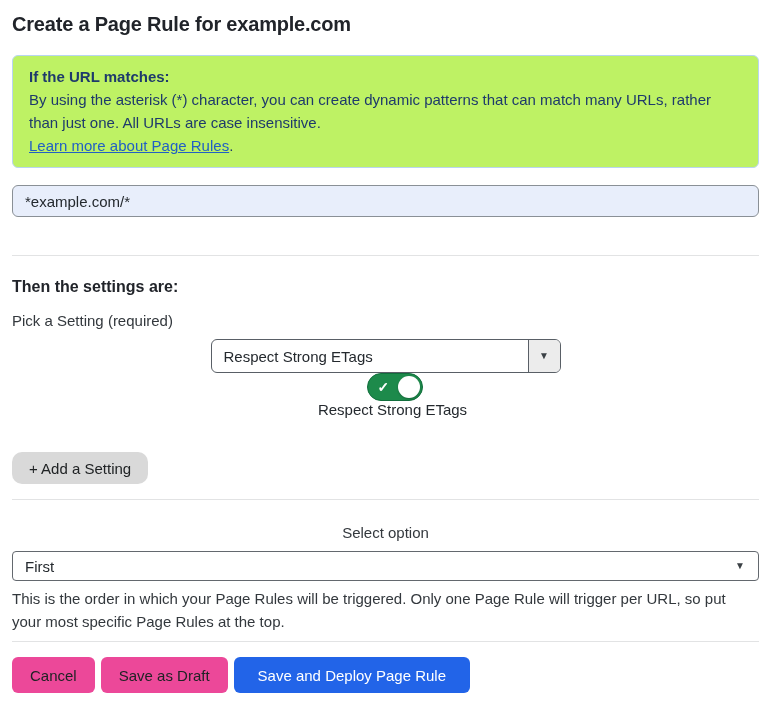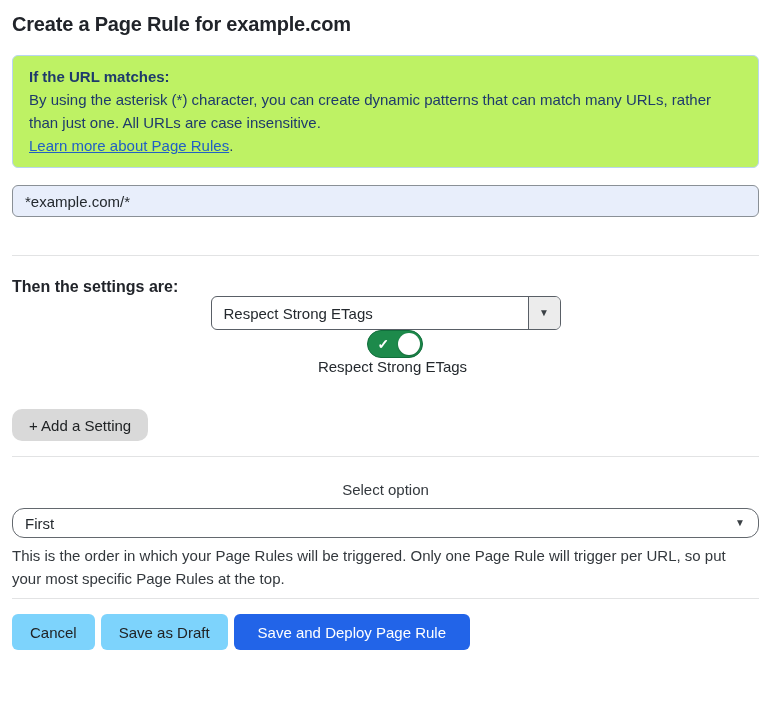--- a/index.html
+++ b/index.html
@@ -168,21 +168,21 @@
     cursor: pointer;
   }
 
   .order-select {
     display: flex;
     align-items: center;
     width: 747px;
     height: 30px;
     background: #ffffff;
     border: 1px solid #63686e;
-    border-radius: 12px;
+    border-radius: 4px;
     cursor: pointer;
   }
   .order-select .select-text {
     flex: 1;
     padding: 0 12px;
     font-size: 15px;
     color: #24292e;
   }
   .order-select .chevron { margin-right: 13px; }
 
@@ -202,21 +202,21 @@
   .btn {
     height: 36px;
     border: none;
     border-radius: 6px;
     font-size: 15px;
     font-family: "Liberation Sans", sans-serif;
     cursor: pointer;
     padding: 0 18px;
   }
   .btn + .btn { margin-left: 6px; }
-  .btn-gray { background: #7dd3fc; color: #202325; }
+  .btn-gray { background: #ec4899; color: #202325; }
   .btn-blue { background: #2264e8; color: #ffffff; padding: 0 24px; }
 </style>
 </head>
 <body>
 
 <div class="container">
 
   <div class="page-title">Create a Page Rule for example.com</div>
 
   <div class="info-box">
@@ -224,20 +224,21 @@
     <div>By using the asterisk (*) character, you can create dynamic patterns that can match many URLs, rather than just one. All URLs are case insensitive.</div>
     <div><a class="info-link">Learn more about Page Rules</a><span>.</span></div>
   </div>
 
   <input class="url-input" type="text" value="*example.com/*" style="">
 
   <hr class="divider divider-1">
 
   <div class="section-heading">Then the settings are:</div>
 
+  <div class="field-label picker-label">Pick a Setting (required)</div>
 
   <div class="setting-row">
     <div class="select-box">
       <div class="select-text">Respect Strong ETags</div>
       <div class="select-arrow-seg">
         <span class="chevron">▼</span>
       </div>
     </div>
     <div class="toggle">
       <span class="toggle-check">✓</span>

